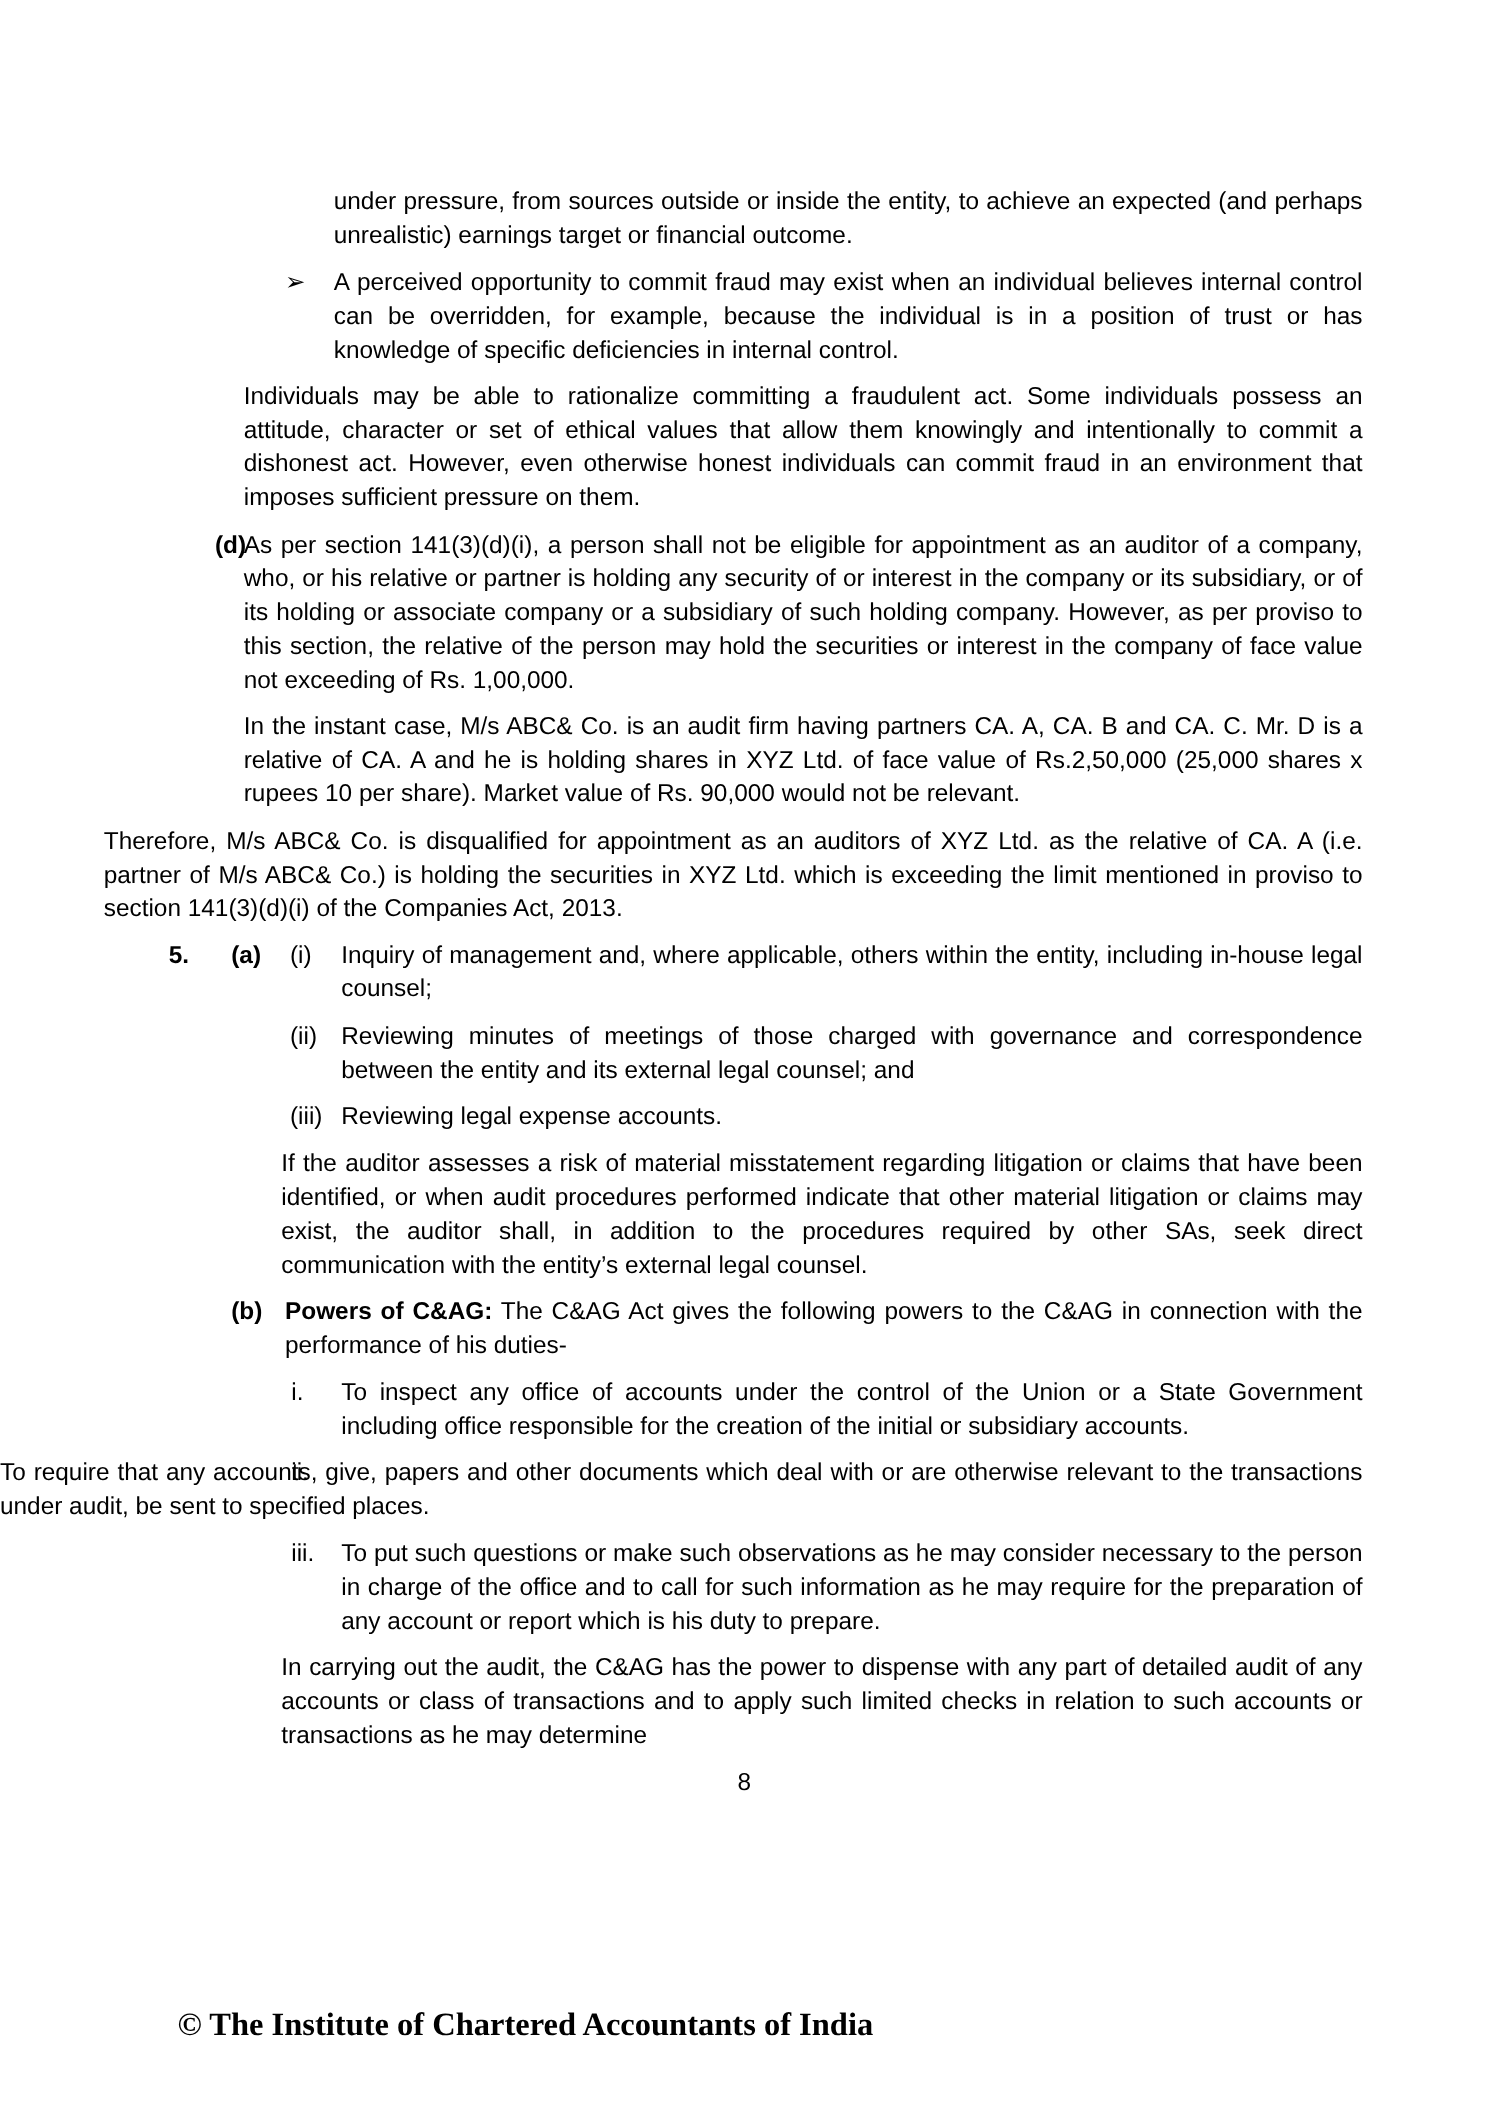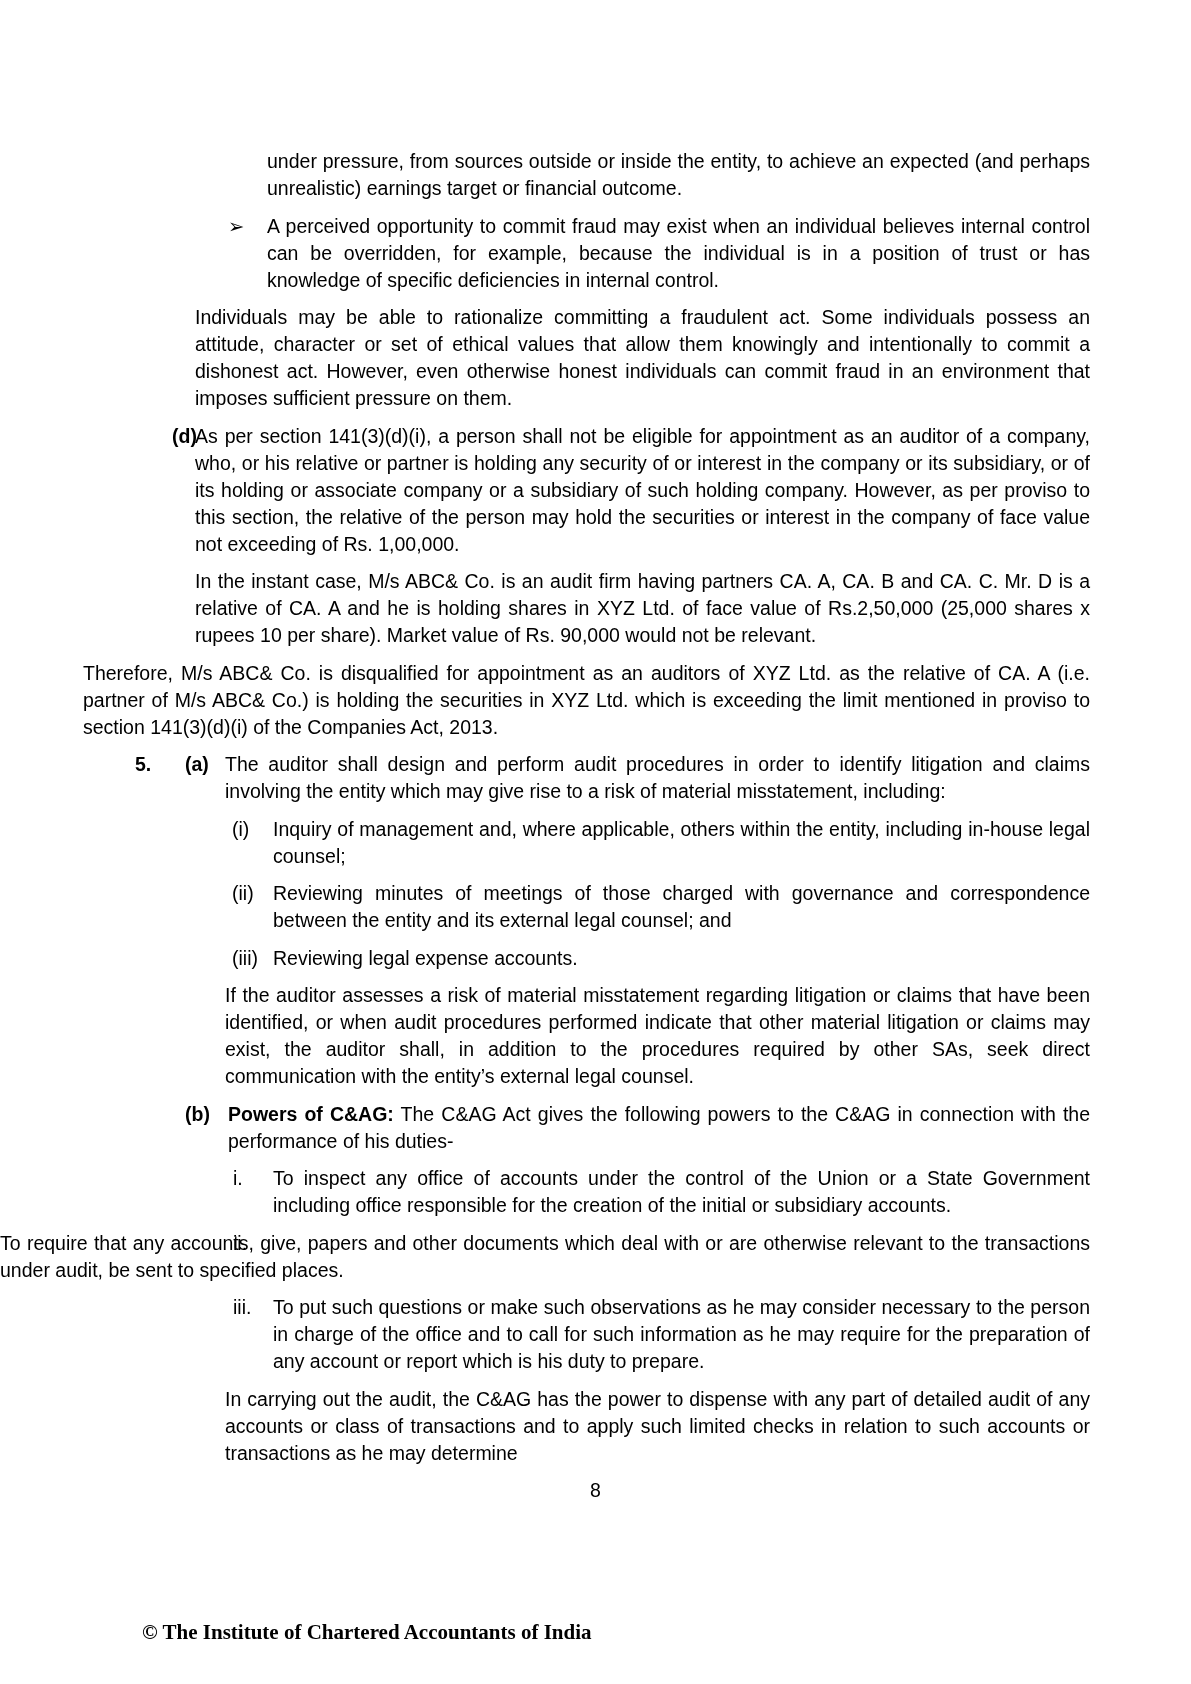--- a/index.html
+++ b/index.html
@@ -22,23 +22,22 @@
   }
   .lbl { position:absolute; top:0; }
   .b { font-weight:bold; }
   .page-number { text-align:center; margin:0 0 0 0; }
   .footer {
     position:absolute;
     left:142px;
     top:1606px;
     font-family:"Liberation Serif","DejaVu Serif",serif;
     font-weight:bold;
-    font-size:21px;
+    font-size:26px;
     line-height:28px;
-    margin-top:12px;
   }
 </style>
 </head>
 <body>
 
 <div class="page">
   <div class="content">
 
     <div class="blk" style="padding-left:267px">
       <span>under pressure, from sources outside or inside the entity, to achieve an expected (and perhaps unrealistic) earnings target or financial outcome.</span>
@@ -62,21 +61,20 @@
       <span>In the instant case, M/s ABC&amp; Co. is an audit firm having partners CA. A, CA. B and CA. C. Mr. D is a relative of CA. A and he is holding shares in XYZ Ltd. of face value of Rs.2,50,000 (25,000 shares x rupees 10 per share). Market value of Rs. 90,000 would not be relevant.</span>
     </div>
 
     <div class="blk" style="padding-left:83px">
       <span>Therefore, M/s ABC&amp; Co. is disqualified for appointment as an auditors of XYZ Ltd. as the relative of CA. A (i.e. partner of M/s ABC&amp; Co.) is holding the securities in XYZ Ltd. which is exceeding the limit mentioned in proviso to section 141(3)(d)(i) of the Companies Act, 2013.</span>
     </div>
 
     <div class="blk" style="padding-left:225px">
       <span class="lbl b" style="left:135px">5.</span>
       <span class="lbl b" style="left:185px">(a)</span>
-      <span>The auditor shall design and perform audit procedures in order to identify litigation and claims involving the entity which may give rise to a risk of material misstatement, including:</span>
     </div>
 
     <div class="blk" style="padding-left:273px">
       <span class="lbl" style="left:232px">(i)</span>
       <span>Inquiry of management and, where applicable, others within the entity, including in-house legal counsel;</span>
     </div>
 
     <div class="blk" style="padding-left:273px">
       <span class="lbl" style="left:232px">(ii)</span>
       <span>Reviewing minutes of meetings of those charged with governance and correspondence between the entity and its external legal counsel; and</span>

